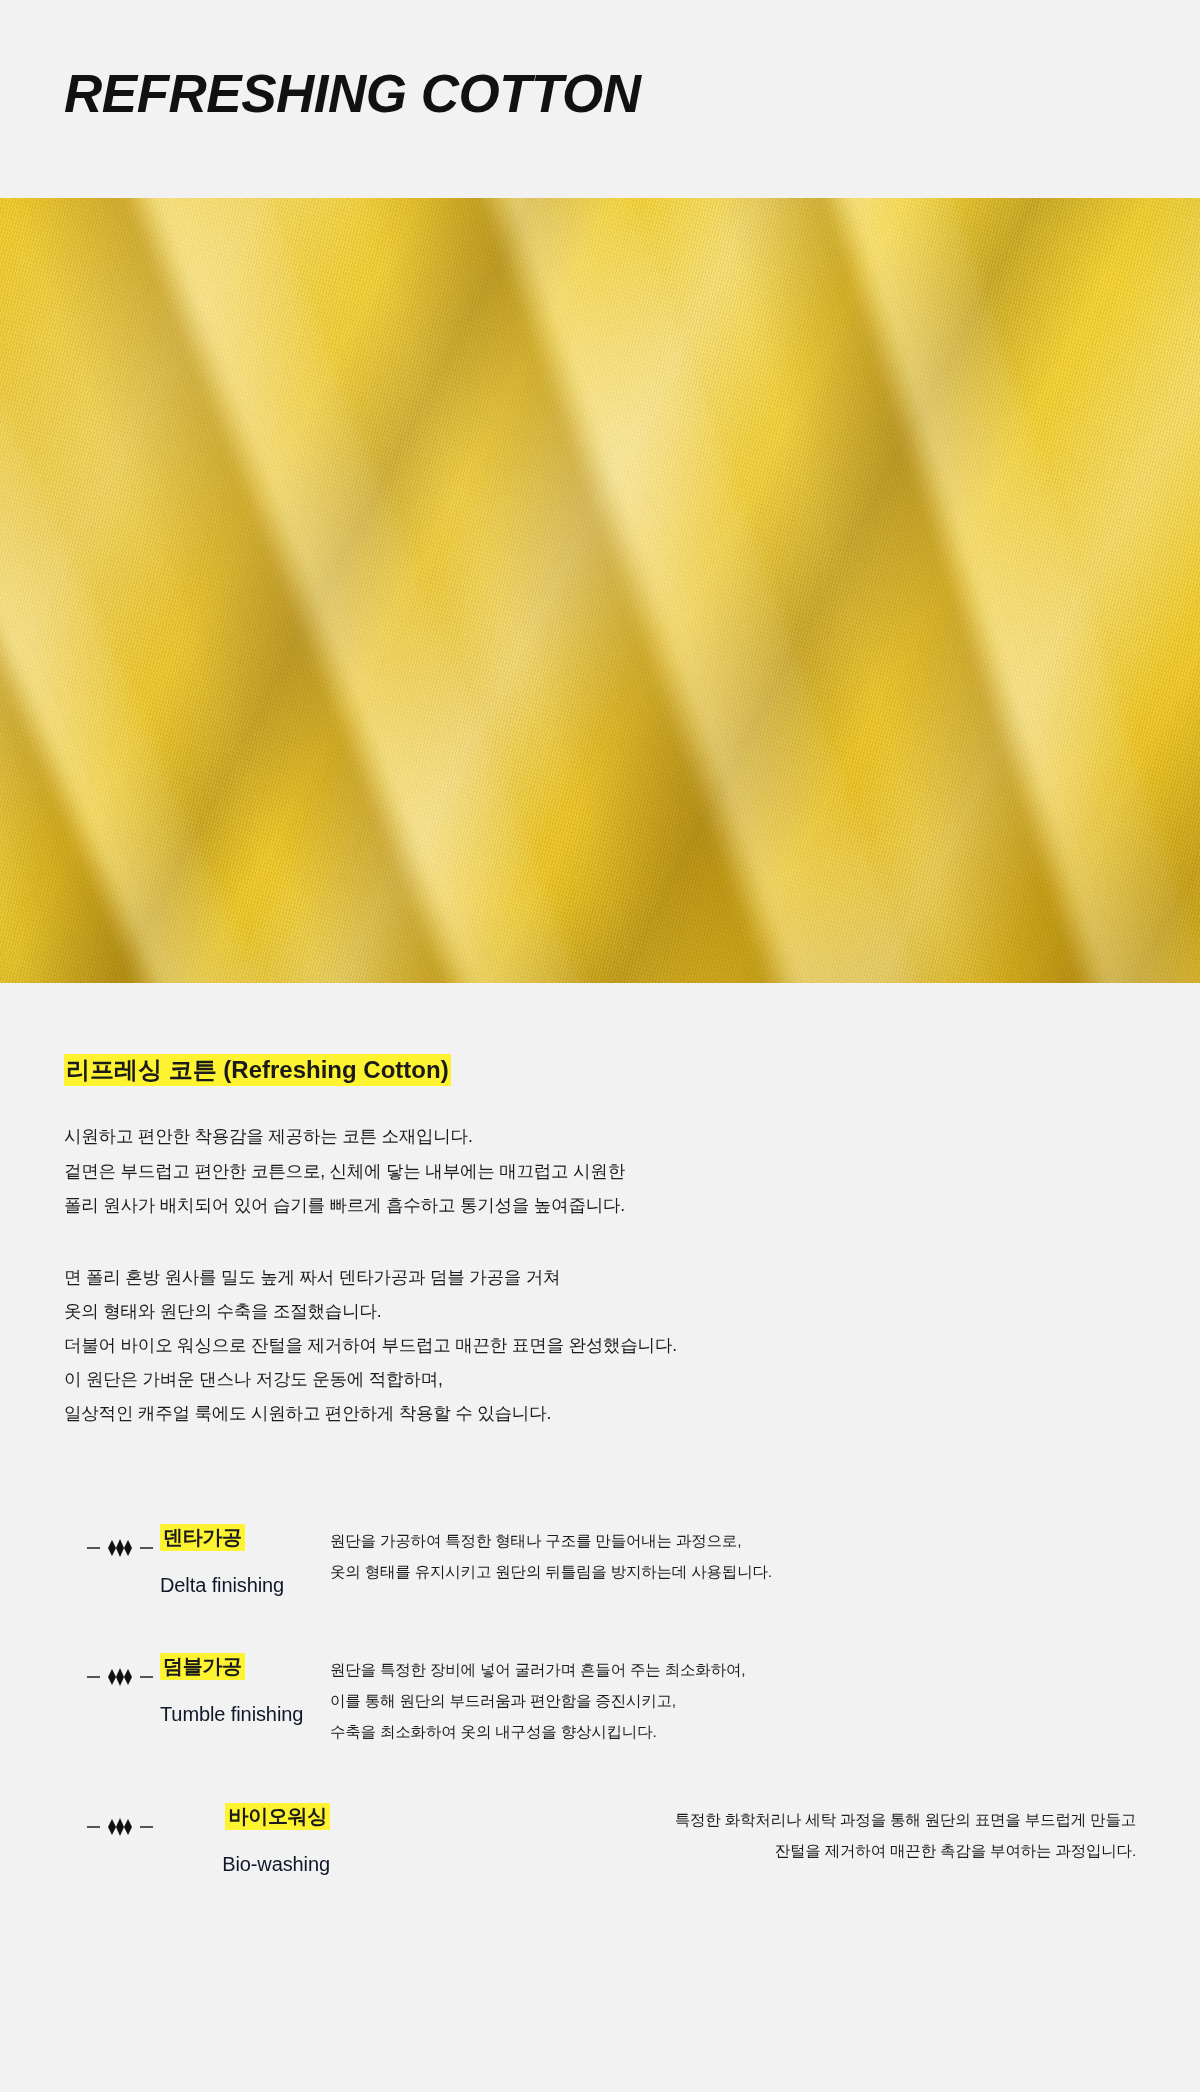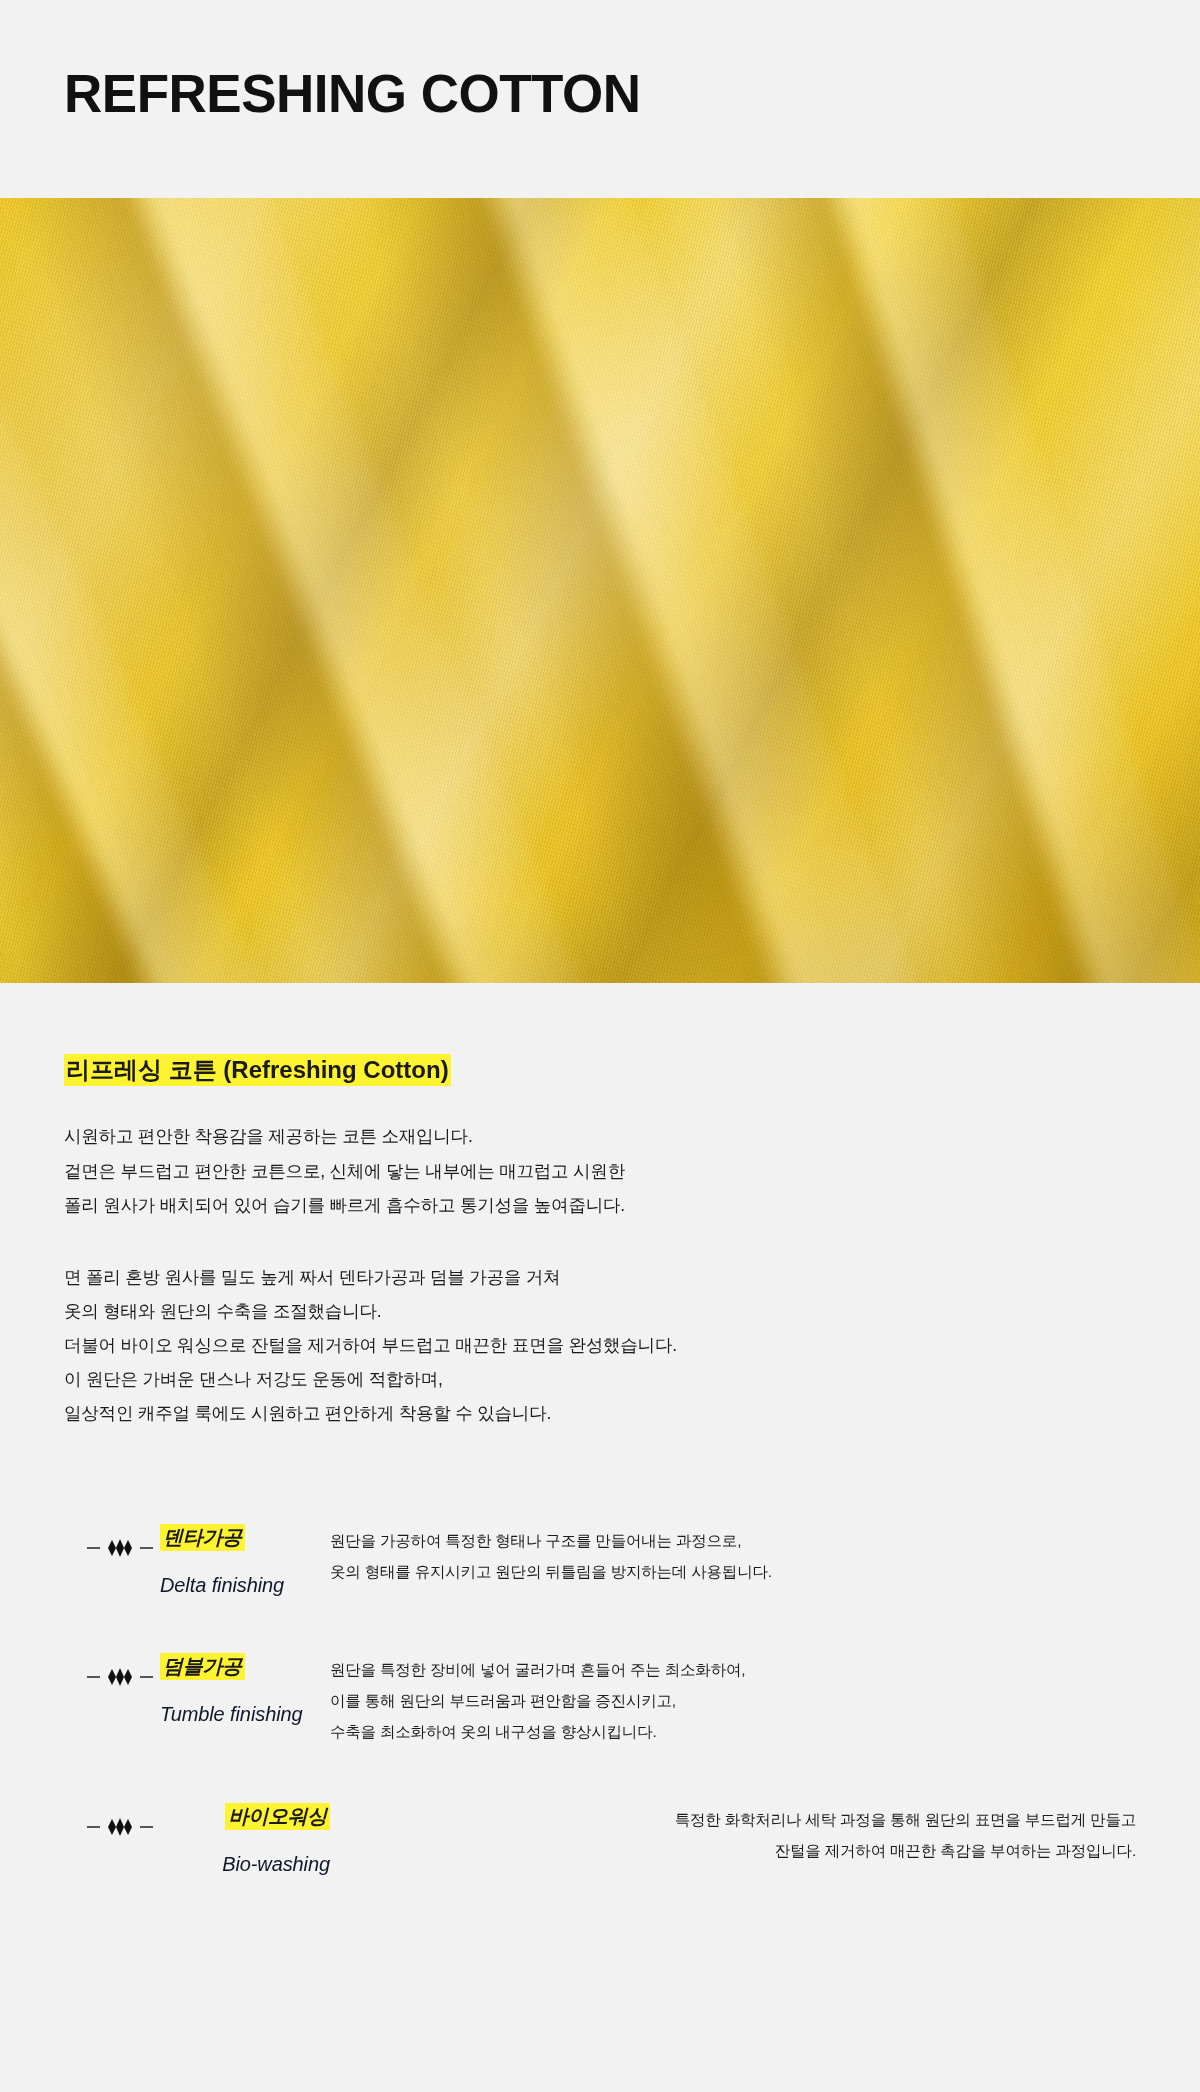--- a/index.html
+++ b/index.html
@@ -31,20 +31,21 @@
     background: #f2f2f2;
   }
   .header-title {
     font-size: 53px;
     font-weight: bold;
     letter-spacing: -0.5px;
     line-height: 1;
     color: #111111;
     margin: 0;
     transform: translateY(-6px);
+    font-style: italic;
   }
 
   
   .hero {
     position: relative;
     width: 1200px;
     height: 785px;
     overflow: hidden;
     background: #e8c32b;
   }
@@ -121,21 +122,20 @@
     padding-top: 16px;
     flex: 0 0 80px;
     display: flex;
     justify-content: center;
   }
   .proc-mark svg { display: block; }
 
   .proc-names {
     flex: 0 0 170px;
     padding-top: 2px;
-    font-style: italic;
   }
   .proc-ko-wrap { line-height: 1.35; }
   .proc-ko {
     display: inline;
     font-size: 20px;
     font-weight: bold;
     background: #fdf331;
     padding: 2px 3px 3px 3px;
     letter-spacing: -0.3px;
   }

